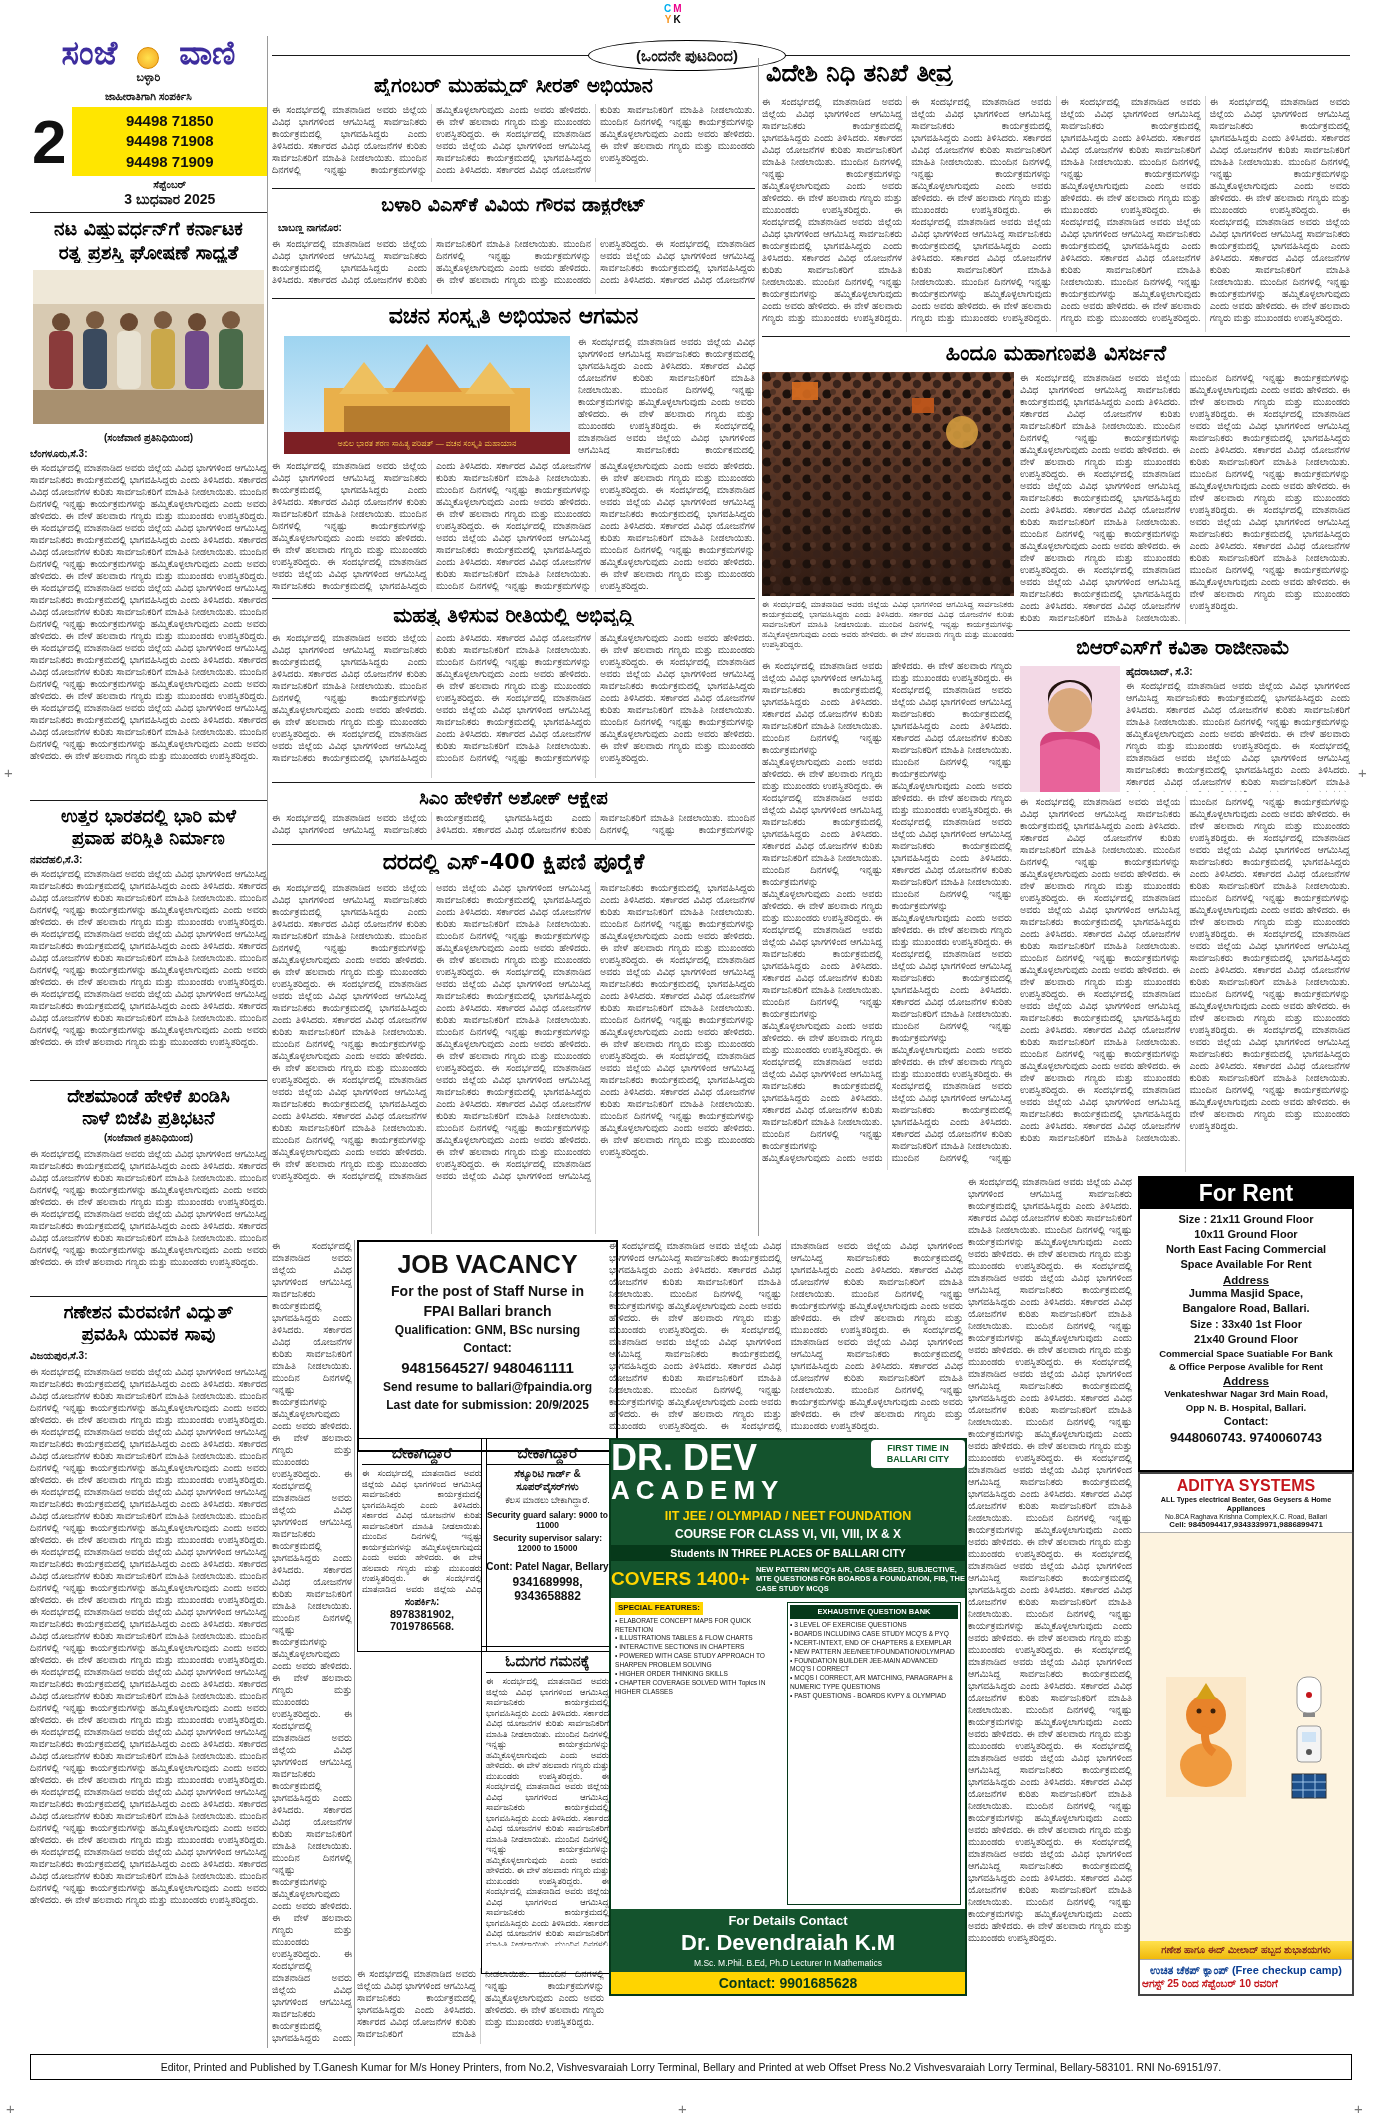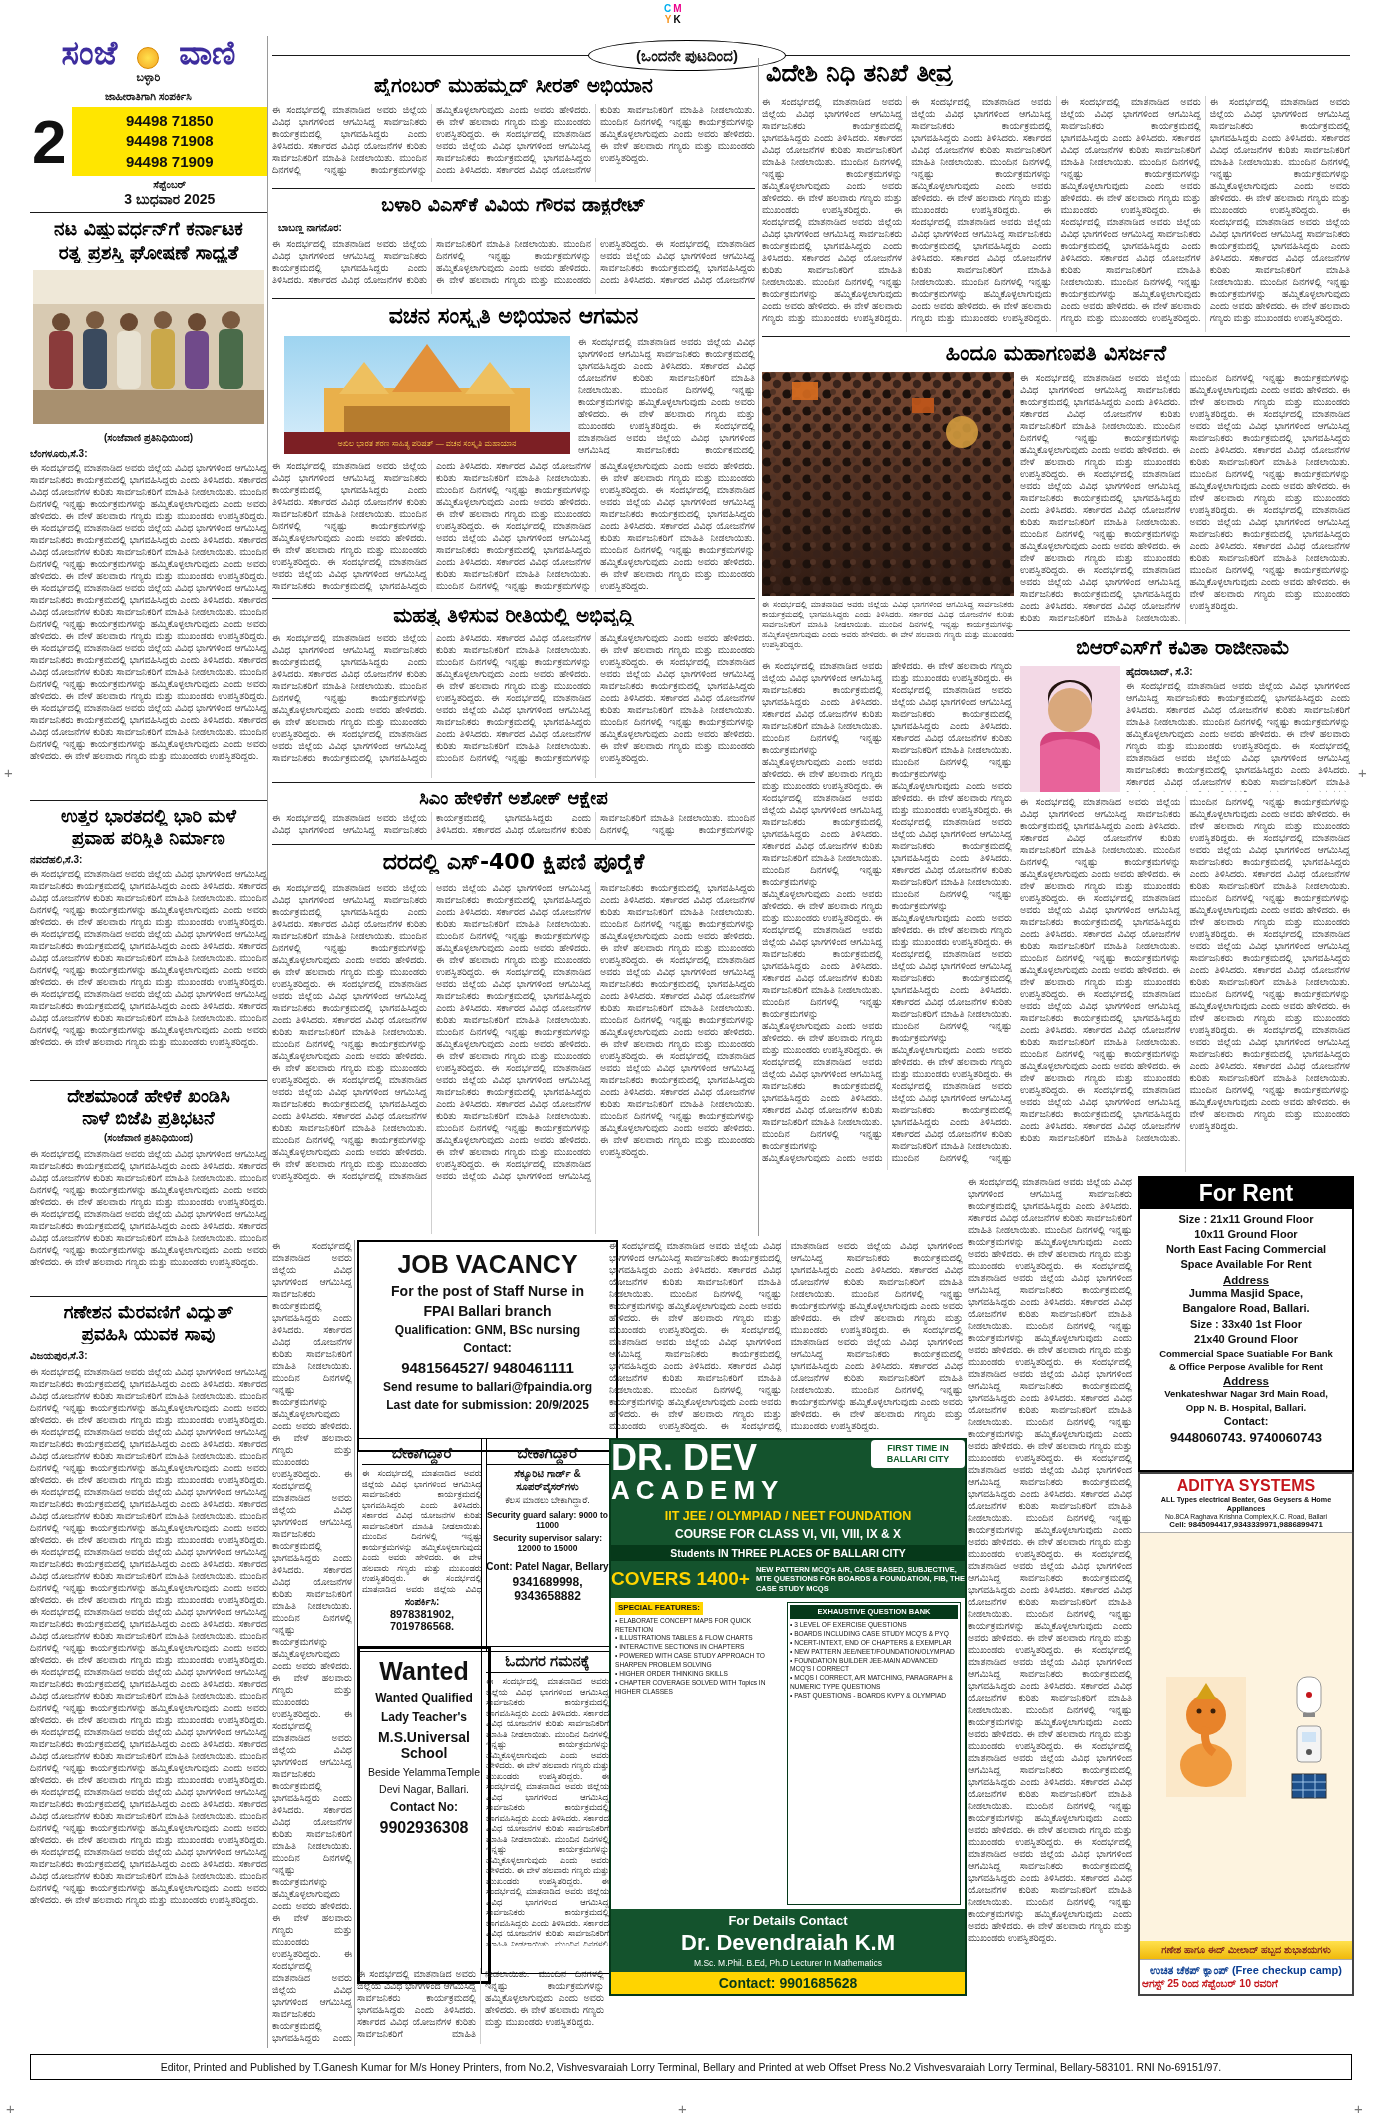--- a/index.html
+++ b/index.html
@@ -286,30 +286,20 @@
   <div class="x smallbox" style="left:481px;top:1438px;width:123px;height:202px">
     <div class="t">ಬೇಕಾಗಿದ್ದಾರೆ</div>
     <div style="font-size:10px;font-weight:800;line-height:1.25">ಸೆಕ್ಯೂರಿಟಿ ಗಾರ್ಡ್ &amp; ಸೂಪರ್‌ವೈಸರ್‌ಗಳು</div>
     <div style="font-size:9px;margin-top:2px">ಕೆಲಸ ಮಾಡಲು ಬೇಕಾಗಿದ್ದಾರೆ.</div>
     <div style="font-size:8.5px;font-weight:700;margin-top:4px">Security guard salary: 9000 to 11000</div>
     <div style="font-size:8.5px;font-weight:700;margin-top:3px">Security supervisor salary: 12000 to 15000</div>
     <div style="font-size:10px;font-weight:700;margin-top:8px">Cont: Patel Nagar, Bellary</div>
     <div style="font-size:12px;font-weight:800;margin-top:3px">9341689998, 9343658882</div>
   </div>
 
-  <div class="x wanted" style="left:357px;top:1646px;width:120px;height:316px">
-    <div class="t">Wanted</div>
-    <div class="m">Wanted Qualified</div>
-    <div class="m">Lady Teacher's</div>
-    <div class="s">M.S.Universal School</div>
-    <div class="a">Beside YelammaTemple</div>
-    <div class="a">Devi Nagar, Ballari.</div>
-    <div class="m">Contact No:</div>
-    <div class="ph">9902936308</div>
-  </div>
 
   <div class="x smallbox" style="left:481px;top:1646px;width:123px;height:316px">
     <div class="t">ಓದುಗರ ಗಮನಕ್ಕೆ</div>
     <div class="tiny" style="height:270px">ಈ ಸಂದರ್ಭದಲ್ಲಿ ಮಾತನಾಡಿದ ಅವರು ಜಿಲ್ಲೆಯ ವಿವಿಧ ಭಾಗಗಳಿಂದ ಆಗಮಿಸಿದ್ದ ಸಾರ್ವಜನಿಕರು ಕಾರ್ಯಕ್ರಮದಲ್ಲಿ ಭಾಗವಹಿಸಿದ್ದರು ಎಂದು ತಿಳಿಸಿದರು. ಸರ್ಕಾರದ ವಿವಿಧ ಯೋಜನೆಗಳ ಕುರಿತು ಸಾರ್ವಜನಿಕರಿಗೆ ಮಾಹಿತಿ ನೀಡಲಾಯಿತು. ಮುಂದಿನ ದಿನಗಳಲ್ಲಿ ಇನ್ನಷ್ಟು ಕಾರ್ಯಕ್ರಮಗಳನ್ನು ಹಮ್ಮಿಕೊಳ್ಳಲಾಗುವುದು ಎಂದು ಅವರು ಹೇಳಿದರು. ಈ ವೇಳೆ ಹಲವಾರು ಗಣ್ಯರು ಮತ್ತು ಮುಖಂಡರು ಉಪಸ್ಥಿತರಿದ್ದರು. ಈ ಸಂದರ್ಭದಲ್ಲಿ ಮಾತನಾಡಿದ ಅವರು ಜಿಲ್ಲೆಯ ವಿವಿಧ ಭಾಗಗಳಿಂದ ಆಗಮಿಸಿದ್ದ ಸಾರ್ವಜನಿಕರು ಕಾರ್ಯಕ್ರಮದಲ್ಲಿ ಭಾಗವಹಿಸಿದ್ದರು ಎಂದು ತಿಳಿಸಿದರು. ಸರ್ಕಾರದ ವಿವಿಧ ಯೋಜನೆಗಳ ಕುರಿತು ಸಾರ್ವಜನಿಕರಿಗೆ ಮಾಹಿತಿ ನೀಡಲಾಯಿತು. ಮುಂದಿನ ದಿನಗಳಲ್ಲಿ ಇನ್ನಷ್ಟು ಕಾರ್ಯಕ್ರಮಗಳನ್ನು ಹಮ್ಮಿಕೊಳ್ಳಲಾಗುವುದು ಎಂದು ಅವರು ಹೇಳಿದರು. ಈ ವೇಳೆ ಹಲವಾರು ಗಣ್ಯರು ಮತ್ತು ಮುಖಂಡರು ಉಪಸ್ಥಿತರಿದ್ದರು. ಈ ಸಂದರ್ಭದಲ್ಲಿ ಮಾತನಾಡಿದ ಅವರು ಜಿಲ್ಲೆಯ ವಿವಿಧ ಭಾಗಗಳಿಂದ ಆಗಮಿಸಿದ್ದ ಸಾರ್ವಜನಿಕರು ಕಾರ್ಯಕ್ರಮದಲ್ಲಿ ಭಾಗವಹಿಸಿದ್ದರು ಎಂದು ತಿಳಿಸಿದರು. ಸರ್ಕಾರದ ವಿವಿಧ ಯೋಜನೆಗಳ ಕುರಿತು ಸಾರ್ವಜನಿಕರಿಗೆ ಮಾಹಿತಿ ನೀಡಲಾಯಿತು. ಮುಂದಿನ ದಿನಗಳಲ್ಲಿ ಇನ್ನಷ್ಟು ಕಾರ್ಯಕ್ರಮಗಳನ್ನು ಹಮ್ಮಿಕೊಳ್ಳಲಾಗುವುದು ಎಂದು ಅವರು ಹೇಳಿದರು. ಈ ವೇಳೆ ಹಲವಾರು ಗಣ್ಯರು ಮತ್ತು ಮುಖಂಡರು ಉಪಸ್ಥಿತರಿದ್ದರು. ಈ ಸಂದರ್ಭದಲ್ಲಿ ಮಾತನಾಡಿದ ಅವರು ಜಿಲ್ಲೆಯ ವಿವಿಧ ಭಾಗಗಳಿಂದ ಆಗಮಿಸಿದ್ದ ಸಾರ್ವಜನಿಕರು ಕಾರ್ಯಕ್ರಮದಲ್ಲಿ ಭಾಗವಹಿಸಿದ್ದರು ಎಂದು ತಿಳಿಸಿದರು. ಸರ್ಕಾರದ ವಿವಿಧ ಯೋಜನೆಗಳ ಕುರಿತು ಸಾರ್ವಜನಿಕರಿಗೆ ಮಾಹಿತಿ ನೀಡಲಾಯಿತು. ಮುಂದಿನ ದಿನಗಳಲ್ಲಿ ಇನ್ನಷ್ಟು ಕಾರ್ಯಕ್ರಮಗಳನ್ನು ಹಮ್ಮಿಕೊಳ್ಳಲಾಗುವುದು ಎಂದು ಅವರು ಹೇಳಿದರು. ಈ ವೇಳೆ ಹಲವಾರು ಗಣ್ಯರು ಮತ್ತು ಮುಖಂಡರು ಉಪಸ್ಥಿತರಿದ್ದರು. </div>
   </div>
 
   <div class="x bt c2" style="left:357px;top:1968px;width:247px;height:76px">ಈ ಸಂದರ್ಭದಲ್ಲಿ ಮಾತನಾಡಿದ ಅವರು ಜಿಲ್ಲೆಯ ವಿವಿಧ ಭಾಗಗಳಿಂದ ಆಗಮಿಸಿದ್ದ ಸಾರ್ವಜನಿಕರು ಕಾರ್ಯಕ್ರಮದಲ್ಲಿ ಭಾಗವಹಿಸಿದ್ದರು ಎಂದು ತಿಳಿಸಿದರು. ಸರ್ಕಾರದ ವಿವಿಧ ಯೋಜನೆಗಳ ಕುರಿತು ಸಾರ್ವಜನಿಕರಿಗೆ ಮಾಹಿತಿ ನೀಡಲಾಯಿತು. ಮುಂದಿನ ದಿನಗಳಲ್ಲಿ ಇನ್ನಷ್ಟು ಕಾರ್ಯಕ್ರಮಗಳನ್ನು ಹಮ್ಮಿಕೊಳ್ಳಲಾಗುವುದು ಎಂದು ಅವರು ಹೇಳಿದರು. ಈ ವೇಳೆ ಹಲವಾರು ಗಣ್ಯರು ಮತ್ತು ಮುಖಂಡರು ಉಪಸ್ಥಿತರಿದ್ದರು. </div>
 
   <div class="x bt c2" style="left:609px;top:1240px;width:354px;height:192px">ಈ ಸಂದರ್ಭದಲ್ಲಿ ಮಾತನಾಡಿದ ಅವರು ಜಿಲ್ಲೆಯ ವಿವಿಧ ಭಾಗಗಳಿಂದ ಆಗಮಿಸಿದ್ದ ಸಾರ್ವಜನಿಕರು ಕಾರ್ಯಕ್ರಮದಲ್ಲಿ ಭಾಗವಹಿಸಿದ್ದರು ಎಂದು ತಿಳಿಸಿದರು. ಸರ್ಕಾರದ ವಿವಿಧ ಯೋಜನೆಗಳ ಕುರಿತು ಸಾರ್ವಜನಿಕರಿಗೆ ಮಾಹಿತಿ ನೀಡಲಾಯಿತು. ಮುಂದಿನ ದಿನಗಳಲ್ಲಿ ಇನ್ನಷ್ಟು ಕಾರ್ಯಕ್ರಮಗಳನ್ನು ಹಮ್ಮಿಕೊಳ್ಳಲಾಗುವುದು ಎಂದು ಅವರು ಹೇಳಿದರು. ಈ ವೇಳೆ ಹಲವಾರು ಗಣ್ಯರು ಮತ್ತು ಮುಖಂಡರು ಉಪಸ್ಥಿತರಿದ್ದರು. ಈ ಸಂದರ್ಭದಲ್ಲಿ ಮಾತನಾಡಿದ ಅವರು ಜಿಲ್ಲೆಯ ವಿವಿಧ ಭಾಗಗಳಿಂದ ಆಗಮಿಸಿದ್ದ ಸಾರ್ವಜನಿಕರು ಕಾರ್ಯಕ್ರಮದಲ್ಲಿ ಭಾಗವಹಿಸಿದ್ದರು ಎಂದು ತಿಳಿಸಿದರು. ಸರ್ಕಾರದ ವಿವಿಧ ಯೋಜನೆಗಳ ಕುರಿತು ಸಾರ್ವಜನಿಕರಿಗೆ ಮಾಹಿತಿ ನೀಡಲಾಯಿತು. ಮುಂದಿನ ದಿನಗಳಲ್ಲಿ ಇನ್ನಷ್ಟು ಕಾರ್ಯಕ್ರಮಗಳನ್ನು ಹಮ್ಮಿಕೊಳ್ಳಲಾಗುವುದು ಎಂದು ಅವರು ಹೇಳಿದರು. ಈ ವೇಳೆ ಹಲವಾರು ಗಣ್ಯರು ಮತ್ತು ಮುಖಂಡರು ಉಪಸ್ಥಿತರಿದ್ದರು. ಈ ಸಂದರ್ಭದಲ್ಲಿ ಮಾತನಾಡಿದ ಅವರು ಜಿಲ್ಲೆಯ ವಿವಿಧ ಭಾಗಗಳಿಂದ ಆಗಮಿಸಿದ್ದ ಸಾರ್ವಜನಿಕರು ಕಾರ್ಯಕ್ರಮದಲ್ಲಿ ಭಾಗವಹಿಸಿದ್ದರು ಎಂದು ತಿಳಿಸಿದರು. ಸರ್ಕಾರದ ವಿವಿಧ ಯೋಜನೆಗಳ ಕುರಿತು ಸಾರ್ವಜನಿಕರಿಗೆ ಮಾಹಿತಿ ನೀಡಲಾಯಿತು. ಮುಂದಿನ ದಿನಗಳಲ್ಲಿ ಇನ್ನಷ್ಟು ಕಾರ್ಯಕ್ರಮಗಳನ್ನು ಹಮ್ಮಿಕೊಳ್ಳಲಾಗುವುದು ಎಂದು ಅವರು ಹೇಳಿದರು. ಈ ವೇಳೆ ಹಲವಾರು ಗಣ್ಯರು ಮತ್ತು ಮುಖಂಡರು ಉಪಸ್ಥಿತರಿದ್ದರು. ಈ ಸಂದರ್ಭದಲ್ಲಿ ಮಾತನಾಡಿದ ಅವರು ಜಿಲ್ಲೆಯ ವಿವಿಧ ಭಾಗಗಳಿಂದ ಆಗಮಿಸಿದ್ದ ಸಾರ್ವಜನಿಕರು ಕಾರ್ಯಕ್ರಮದಲ್ಲಿ ಭಾಗವಹಿಸಿದ್ದರು ಎಂದು ತಿಳಿಸಿದರು. ಸರ್ಕಾರದ ವಿವಿಧ ಯೋಜನೆಗಳ ಕುರಿತು ಸಾರ್ವಜನಿಕರಿಗೆ ಮಾಹಿತಿ ನೀಡಲಾಯಿತು. ಮುಂದಿನ ದಿನಗಳಲ್ಲಿ ಇನ್ನಷ್ಟು ಕಾರ್ಯಕ್ರಮಗಳನ್ನು ಹಮ್ಮಿಕೊಳ್ಳಲಾಗುವುದು ಎಂದು ಅವರು ಹೇಳಿದರು. ಈ ವೇಳೆ ಹಲವಾರು ಗಣ್ಯರು ಮತ್ತು ಮುಖಂಡರು ಉಪಸ್ಥಿತರಿದ್ದರು. </div>
 

